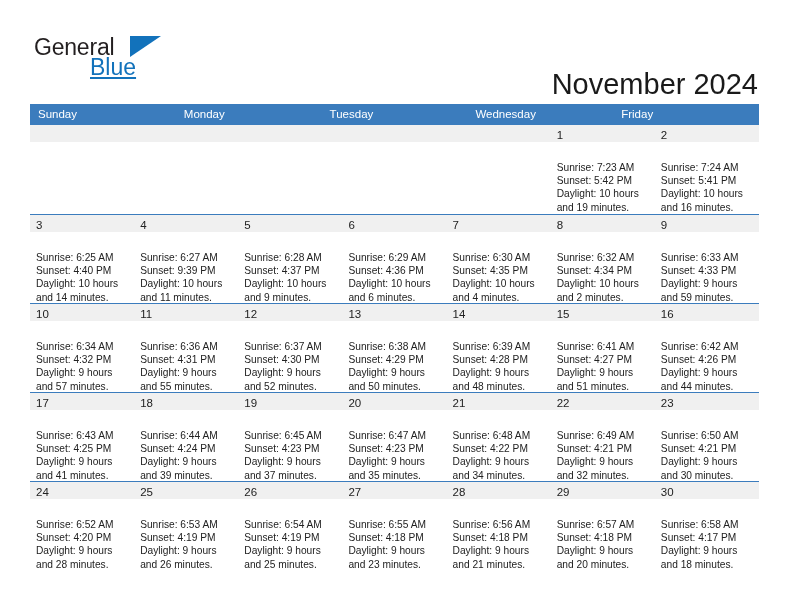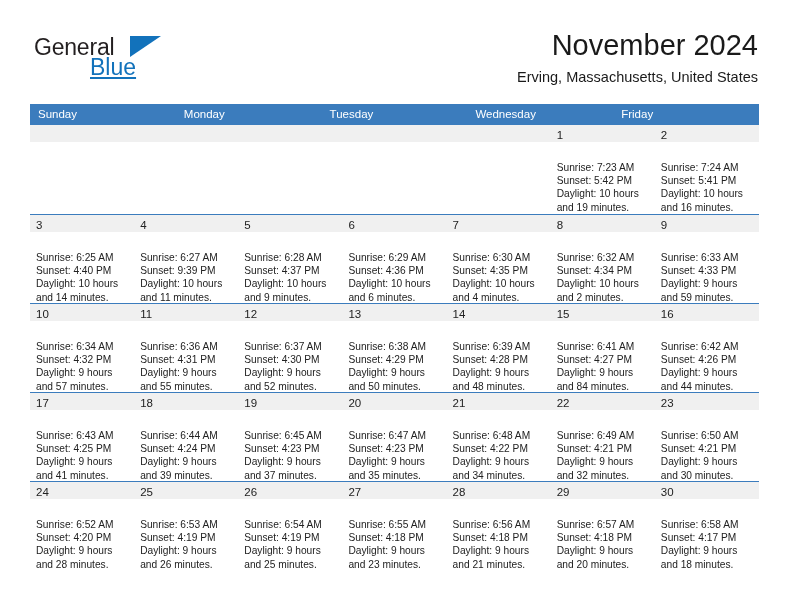--- a/index.html
+++ b/index.html
@@ -69,20 +69,21 @@
     right: 0;
     top: 0;
     text-align: right;
   }
   .cal-title {
     font-size: 29px;
     line-height: 34px;
     color: #1a1a1a;
     font-weight: normal;
     white-space: nowrap;
+    margin-top: 39px;
   }
   .cal-subtitle {
     margin-top: 6px;
     font-size: 14.5px;
     line-height: 18px;
     color: #1a1a1a;
     white-space: nowrap;
   }
 
   
@@ -326,21 +327,21 @@
               <div class="cell-line">Daylight: 9 hours</div>
               <div class="cell-line">and 48 minutes.</div>
             </div>
           </div>
           <div class="cell">
             <div class="daynum-band"><span class="daynum">15</span></div>
             <div class="cell-lines">
               <div class="cell-line">Sunrise: 6:41 AM</div>
               <div class="cell-line">Sunset: 4:27 PM</div>
               <div class="cell-line">Daylight: 9 hours</div>
-              <div class="cell-line">and 84 minutes.</div>
+              <div class="cell-line">and 51 minutes.</div>
             </div>
           </div>
           <div class="cell">
             <div class="daynum-band"><span class="daynum">16</span></div>
             <div class="cell-lines">
               <div class="cell-line">Sunrise: 6:42 AM</div>
               <div class="cell-line">Sunset: 4:26 PM</div>
               <div class="cell-line">Daylight: 9 hours</div>
               <div class="cell-line">and 44 minutes.</div>
             </div>

